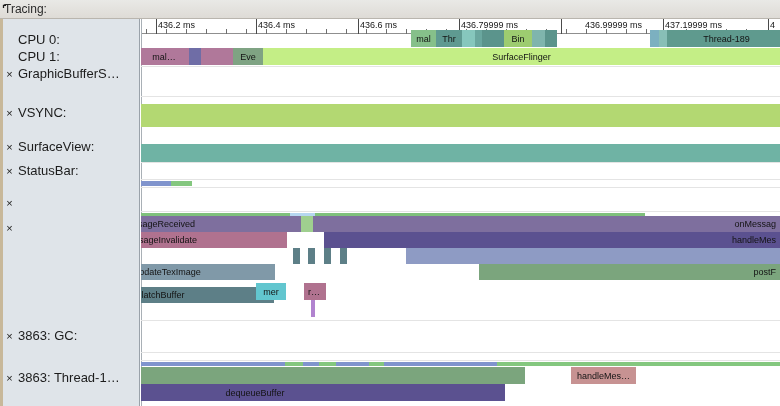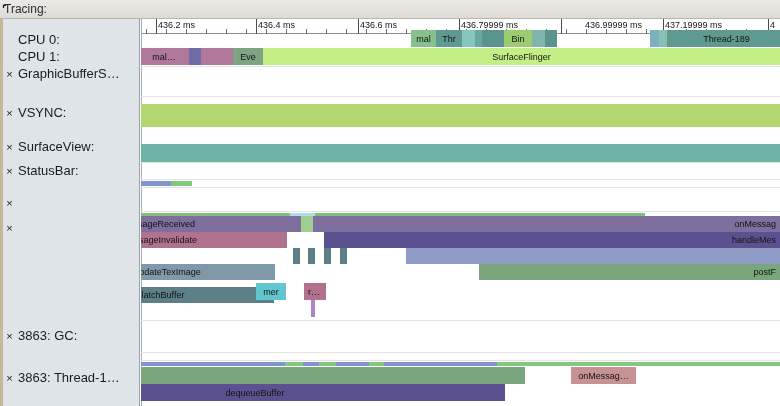--- a/index.html
+++ b/index.html
@@ -247,21 +247,21 @@
           <div class="slice" style="left: 144px; width: 18px; top: 0px; height: 4px; background: rgb(132, 199, 127);"></div>
           <div class="slice" style="left: 162px; width: 16px; top: 0px; height: 4px; background: rgb(128, 148, 205);"></div>
           <div class="slice" style="left: 178px; width: 17px; top: 0px; height: 4px; background: rgb(132, 199, 127);"></div>
           <div class="slice" style="left: 195px; width: 33px; top: 0px; height: 4px; background: rgb(128, 148, 205);"></div>
           <div class="slice" style="left: 228px; width: 15px; top: 0px; height: 4px; background: rgb(132, 199, 127);"></div>
           <div class="slice" style="left: 243px; width: 113px; top: 0px; height: 4px; background: rgb(128, 148, 205);"></div>
           <div class="slice" style="left: 356px; width: 283px; top: 0px; height: 4px; background: rgb(132, 199, 127);"></div>
         </div>
         <div class="lane" style="top: 348px; height: 17px;">
           <div class="slice" style="left: -136px; width: 520px; top: 0px; height: 17px; background: rgb(123, 165, 125);"></div>
-          <div class="slice" style="left: 430px; width: 65px; top: 0px; height: 17px; background: rgb(199, 146, 146);">onMessag…</div>
+          <div class="slice" style="left: 430px; width: 65px; top: 0px; height: 17px; background: rgb(199, 146, 146);">handleMes…</div>
         </div>
         <div class="lane" style="top: 365px; height: 17px;">
           <div class="slice" style="left: -136px; width: 500px; top: 0px; height: 17px; background: rgb(91, 81, 144);">dequeueBuffer</div>
         </div>
       </div>
   </div>
 
 </div>
 
 </body></html>

